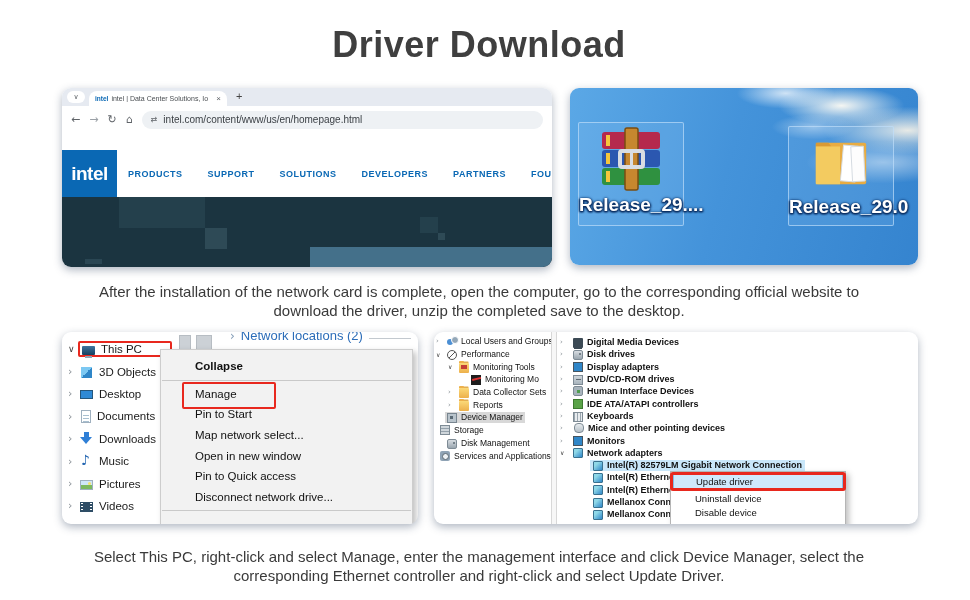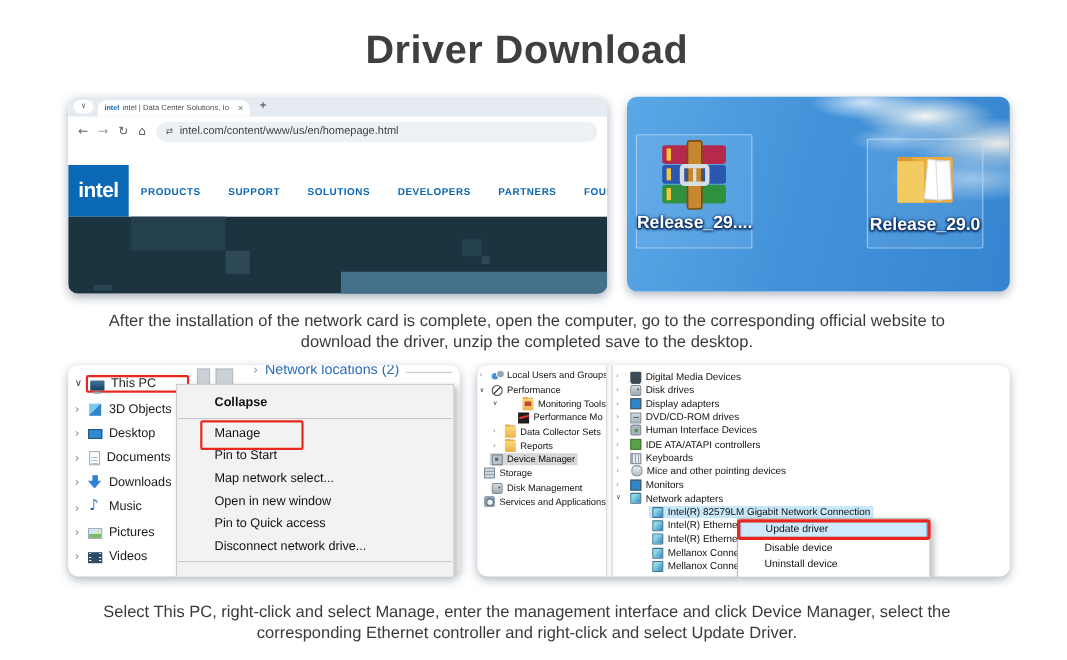--- a/index.html
+++ b/index.html
@@ -59,21 +59,21 @@
       radial-gradient(90px 28px at 78% 10%,rgba(255,252,244,.95),rgba(255,255,255,0) 70%),
       radial-gradient(120px 34px at 97% 24%,rgba(250,244,232,.9),rgba(255,255,255,0) 70%),
       radial-gradient(70px 22px at 62% 3%,rgba(255,255,255,.75),rgba(255,255,255,0) 70%),
       radial-gradient(110px 30px at 90% 42%,rgba(255,255,255,.5),rgba(255,255,255,0) 70%),
       radial-gradient(60px 18px at 70% 22%,rgba(255,255,255,.45),rgba(255,255,255,0) 70%); }
   .tile { position:absolute; width:106px; text-align:center; padding-top:4px;
           border:1px solid rgba(195,224,250,.65); background:rgba(150,200,245,.18); border-radius:2px; }
   #tile-rar { left:8px; top:34px; height:104px; }
   #tile-folder { left:218px; top:38px; height:100px; }
   .tile svg { display:block; margin:0 auto; }
-  .tile-label { margin-top:3px; font-size:16px; font-weight:bold; color:#fff;
+  .tile-label { margin-top:3px; font-size:19px; font-weight:bold; color:#fff;
                 text-shadow:0 1px 2px #0b2f63, 1px 1px 2px #0b2f63, -1px 1px 2px #0b2f63, 0 0 3px #123a6e; }
 
   
   .explorer { left:62px; top:332px; width:356px; height:192px; }
   .ex-tree { position:absolute; left:0; top:6px; }
   .trow { height:22.4px; display:flex; align-items:center; padding-left:6px;
           font-size:11.5px; color:#1a1a1a; white-space:nowrap; }
   .chev { width:12px; color:#8a9197; font-size:11px; flex:none; font-family:"DejaVu Sans",sans-serif; }
   .chev.open { color:#3b3b3b; font-size:9px; }
   .twrap { display:flex; align-items:center; }
@@ -101,21 +101,21 @@
   .mgrow { height:12.7px; display:flex; align-items:center; font-size:8.5px; color:#111; white-space:nowrap; }
   .mgchev { width:9px; font-size:7px; color:#8a9197; flex:none; font-family:"DejaVu Sans",sans-serif; }
   .mgchev.open { color:#3b3b3b; font-size:6px; }
   .mgwrap { display:flex; align-items:center; padding:0 2px; }
   .mgwrap.graysel { background:#d8d8d8; }
   .splitter { position:absolute; left:117px; top:0; bottom:0; width:6px; background:#f7f7f7;
               border-left:1px solid #d8d8d8; border-right:1px solid #d8d8d8; }
   .mg-right { position:absolute; left:123px; top:4px; right:0; bottom:0; overflow:hidden; }
   .dvrow { height:12.3px; display:flex; align-items:center; font-size:9px; color:#111; white-space:nowrap; }
   .dvrow .mgchev { width:10px; }
-  .dvwrap { display:flex; align-items:center; padding:0 3px; }
+  .dvwrap { display:flex; align-items:center; padding:0 3px;font-weight:bold; }
   .dvwrap.bluesel { background:#c9e7fa; }
   #mgmt-menu { left:236px; top:139px; width:176px; height:70px; background:#fff;
                border:1px solid #b5b5b5; padding-top:2px; }
   .mgm-row { height:13.5px; display:flex; align-items:center; padding-left:24px; font-size:9.5px;
              color:#111; position:relative; white-space:nowrap; }
   .mgm-row.hl { background:#cfe9fc; border:1px solid #83bde6; height:15px; margin:0 2px 3px 2px; padding-left:22px; }
   .mgm-row.boxed::after { content:""; position:absolute; left:-4px; top:-3px; right:-4px; bottom:-3px;
              border:3px solid #e8281e; border-radius:3px; }
 
   
@@ -364,32 +364,32 @@
             <span>Local Users and Groups</span>
           </span>
         </div>
         <div class="mgrow" style="padding-left: 0px;">
           <span class="mgchev open">∨</span>
           <span class="mgwrap">
             <span class="ico i-performance"></span>
             <span>Performance</span>
           </span>
         </div>
-        <div class="mgrow" style="padding-left: 12px; gap: 16px;">
+        <div class="mgrow" style="padding-left: 12px;">
           <span class="mgchev open">∨</span>
           <span class="mgwrap">
             <span class="ico i-folder-chart"></span>
             <span>Monitoring Tools</span>
           </span>
         </div>
         <div class="mgrow" style="padding-left: 24px;">
           <span class="mgchev"></span>
           <span class="mgwrap">
             <span class="ico i-chart"></span>
-            <span>Performance Mo</span>
+            <span>Monitoring Mo</span>
           </span>
         </div>
         <div class="mgrow" style="padding-left: 12px;">
           <span class="mgchev">›</span>
           <span class="mgwrap">
             <span class="ico i-folder"></span>
             <span>Data Collector Sets</span>
           </span>
         </div>
         <div class="mgrow" style="padding-left: 12px;">
@@ -527,23 +527,23 @@
             <span class="ico i-netcard"></span>
             <span>Mellanox ConnectX</span>
           </span>
         </div>
       </div>
     <div class="ctx" id="mgmt-menu">
         <div class="mgm-row boxed hl">
           <span class="mlabel">Update driver</span>
         </div>
         <div class="mgm-row">
+          <span class="mlabel">Uninstall device</span>
+        </div>
+        <div class="mgm-row">
           <span class="mlabel">Disable device</span>
         </div>
-        <div class="mgm-row">
-          <span class="mlabel">Uninstall device</span>
-        </div>
       </div>
   </div>
 
   <p class="caption" id="caption-bottom">Select This PC, right-click and select Manage, enter the management interface and click Device Manager, select the corresponding Ethernet controller and right-click and select Update Driver.</p>
 
 </div>
 
 </body></html>

